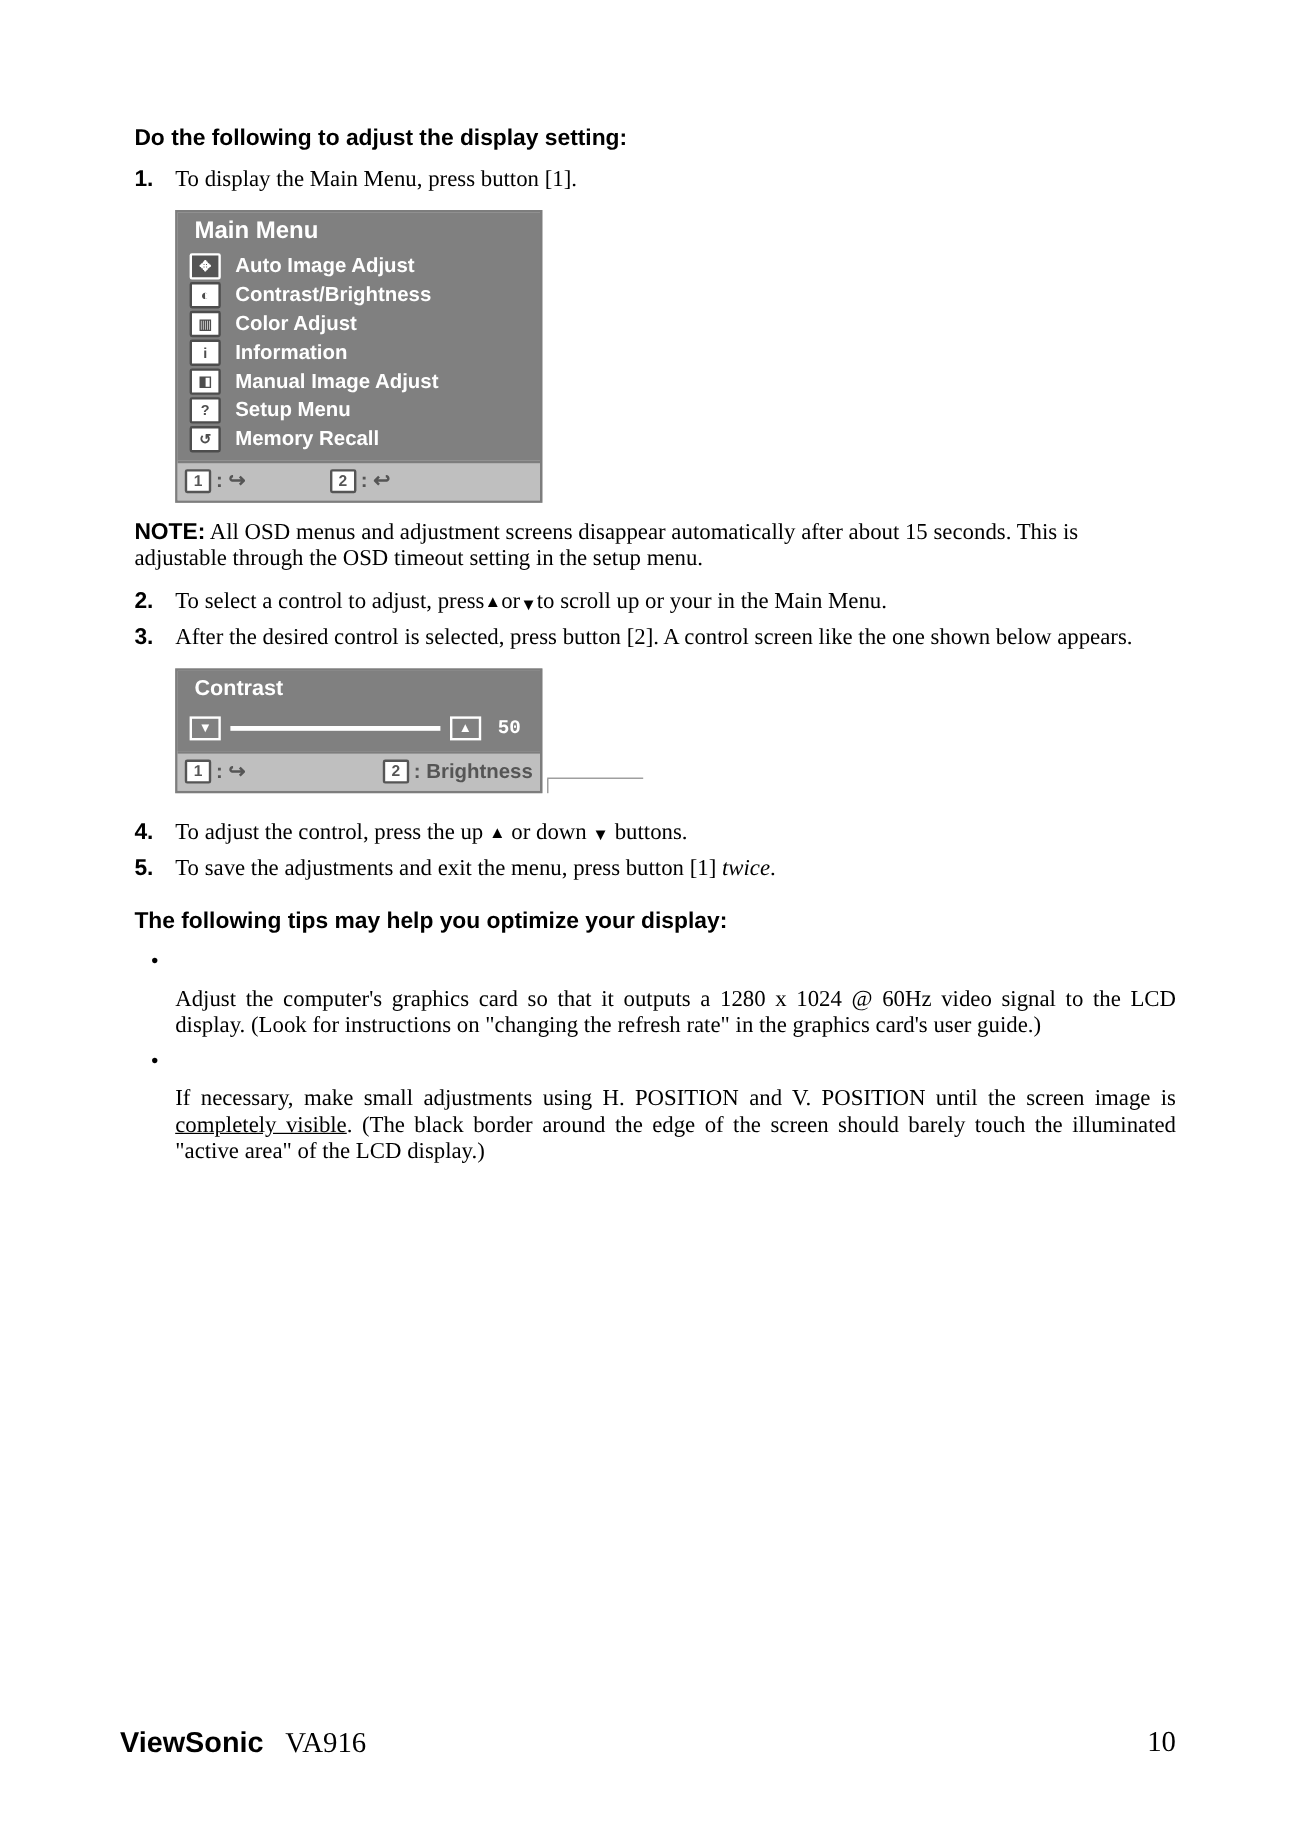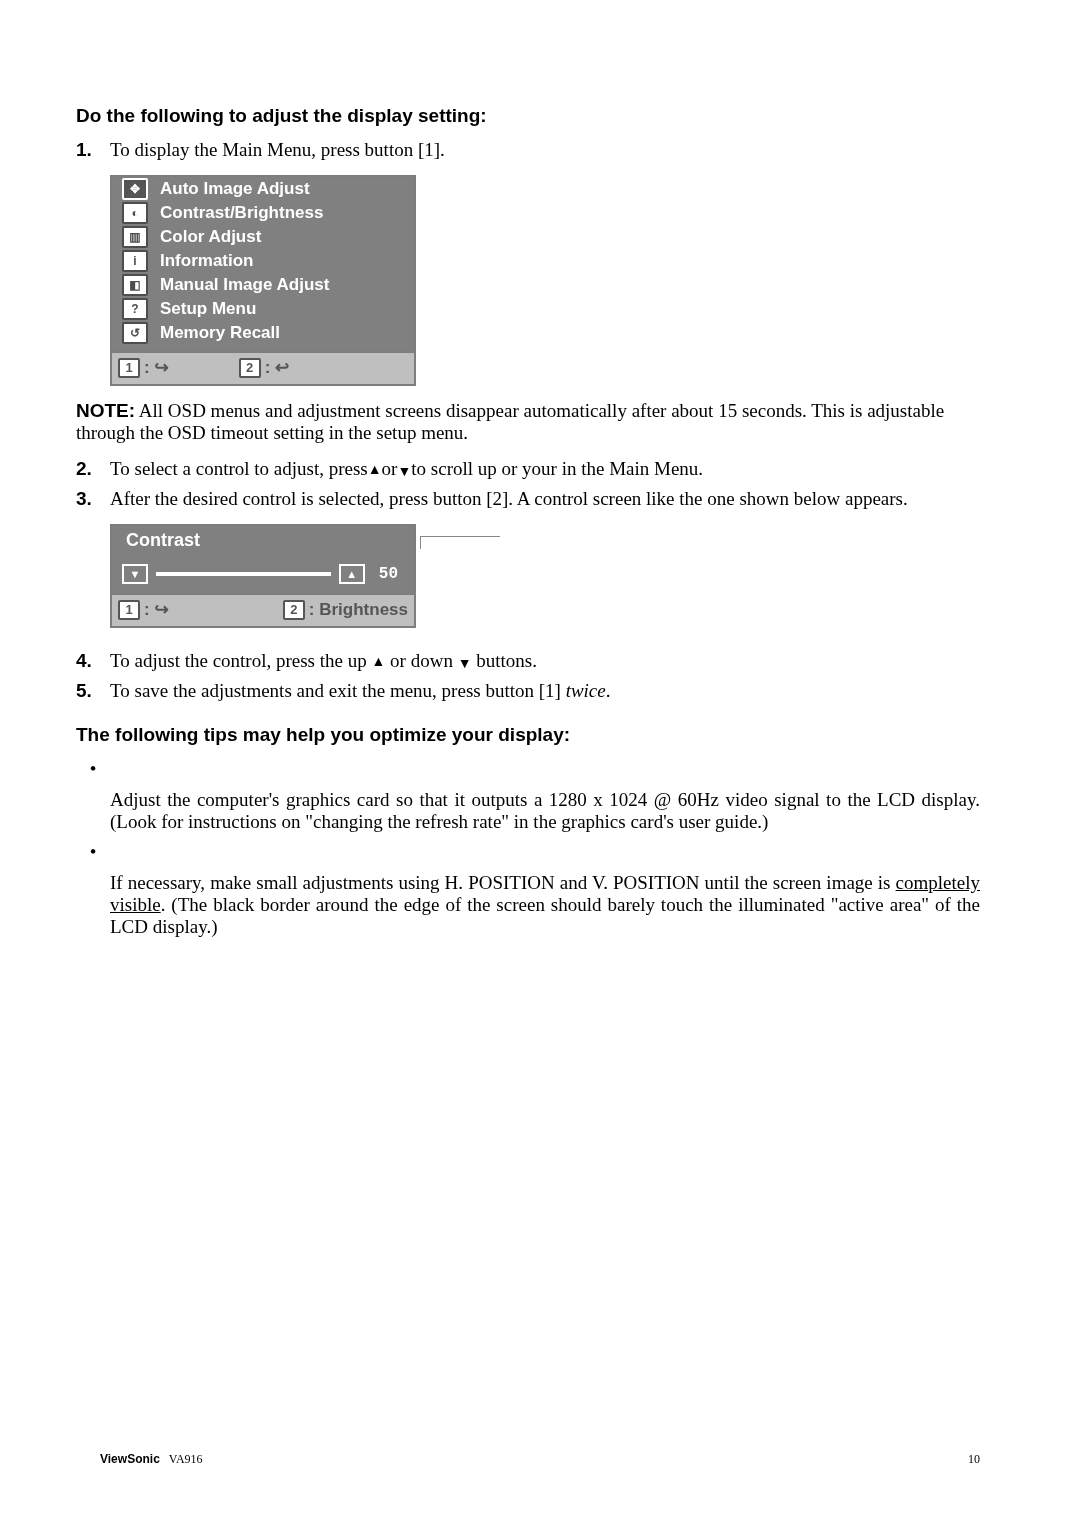--- a/index.html
+++ b/index.html
@@ -5,21 +5,21 @@
   body {
     margin: 0;
     padding: 0;
     background: #fff;
     font-family: "Times New Roman", Times, serif;
     font-size: 19px;
     color: #000;
     width: 1080px;
   }
   .page {
-    padding: 105px 100px 60px 76px;
+    padding: 105px 100px 60px 112px;
     box-sizing: border-box;
     min-height: 1527px;
     position: relative;
   }
   .h1 {
     font-family: Arial, Helvetica, sans-serif;
     font-weight: bold;
     font-size: 19px;
     margin-bottom: 12px;
   }
@@ -129,21 +129,21 @@
     color: #555;
     display: flex;
     align-items: center;
     justify-content: center;
     font-weight: bold;
     border-radius: 2px;
   }
   
   .osd2-wrap {
     display: flex;
-    align-items: flex-start;
+    align-items: flex-end;
     margin: 14px 0 14px 34px;
   }
   .osd2 {
     width: 302px;
     border: 2px solid #7d7d7d;
     background: #bfbfbf;
     font-family: Arial, Helvetica, sans-serif;
     font-weight: bold;
     color: #fff;
   }
@@ -213,41 +213,42 @@
   }
   .tri-up { font-size: 14px; position: relative; top: -1px; }
   .tri-dn { font-size: 14px; position: relative; top: 1px; }
   .footer {
     position: absolute;
     bottom: 60px;
     left: 100px;
     right: 100px;
     display: flex;
     justify-content: space-between;
-    font-size: 12px;
+    font-size: 24px;
     font-family: "Times New Roman", Times, serif;
   }
   .footer .brand {
     font-family: Arial, Helvetica, sans-serif;
     font-weight: bold;
   }
 </style>
 </head>
 <body>
 
 <div class="page">
 
   <div class="h1">Do the following to adjust the display setting:</div>
 
   <div class="ol-item">
     <div class="ol-num">1.</div>
     <div class="ol-body">To display the Main Menu, press button [1].</div>
   </div>
 
   <div class="osd">
+    <div class="osd-title">Main Menu</div>
     <div class="osd-list">
       <div class="osd-row">
         <div class="osd-icon sel">✥</div>
         <div class="osd-label">Auto Image Adjust</div>
       </div>
       <div class="osd-row">
         <div class="osd-icon">◐</div>
         <div class="osd-label">Contrast/Brightness</div>
       </div>
       <div class="osd-row">

